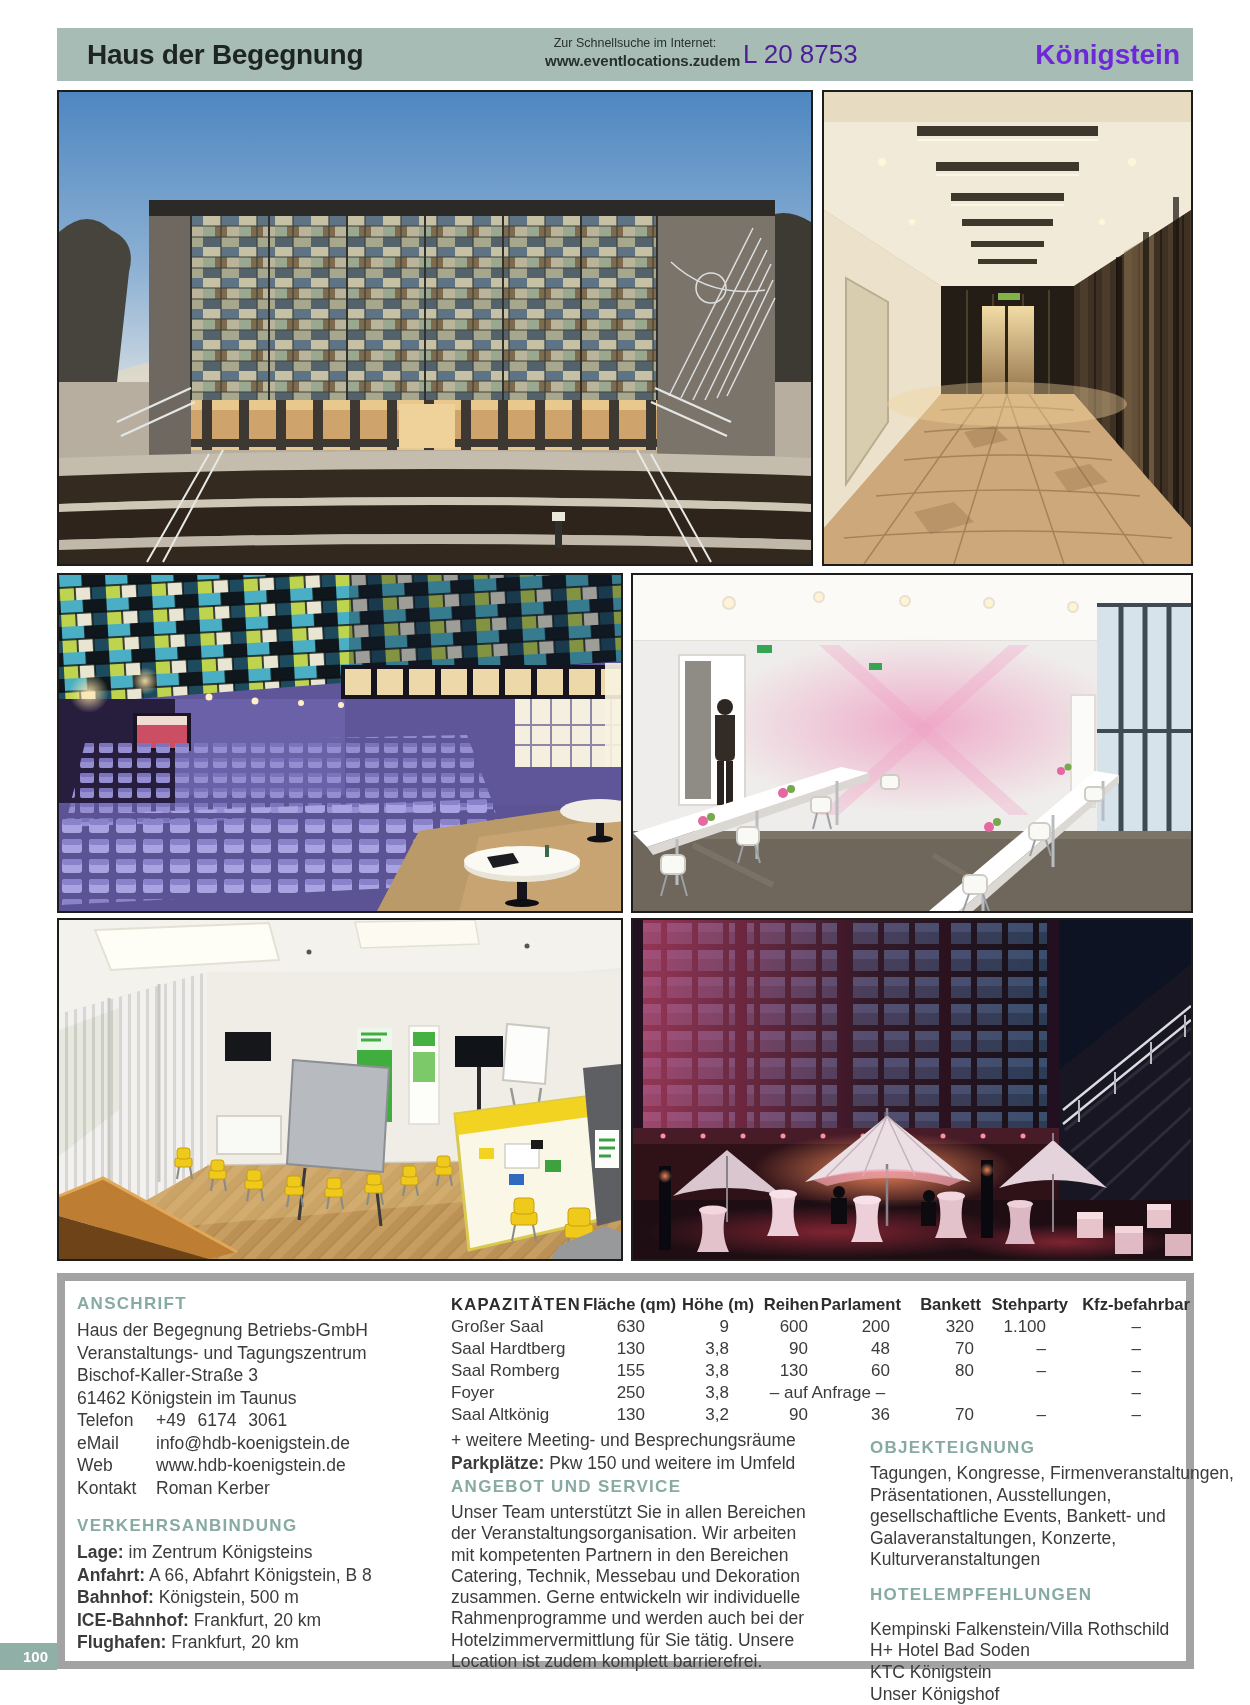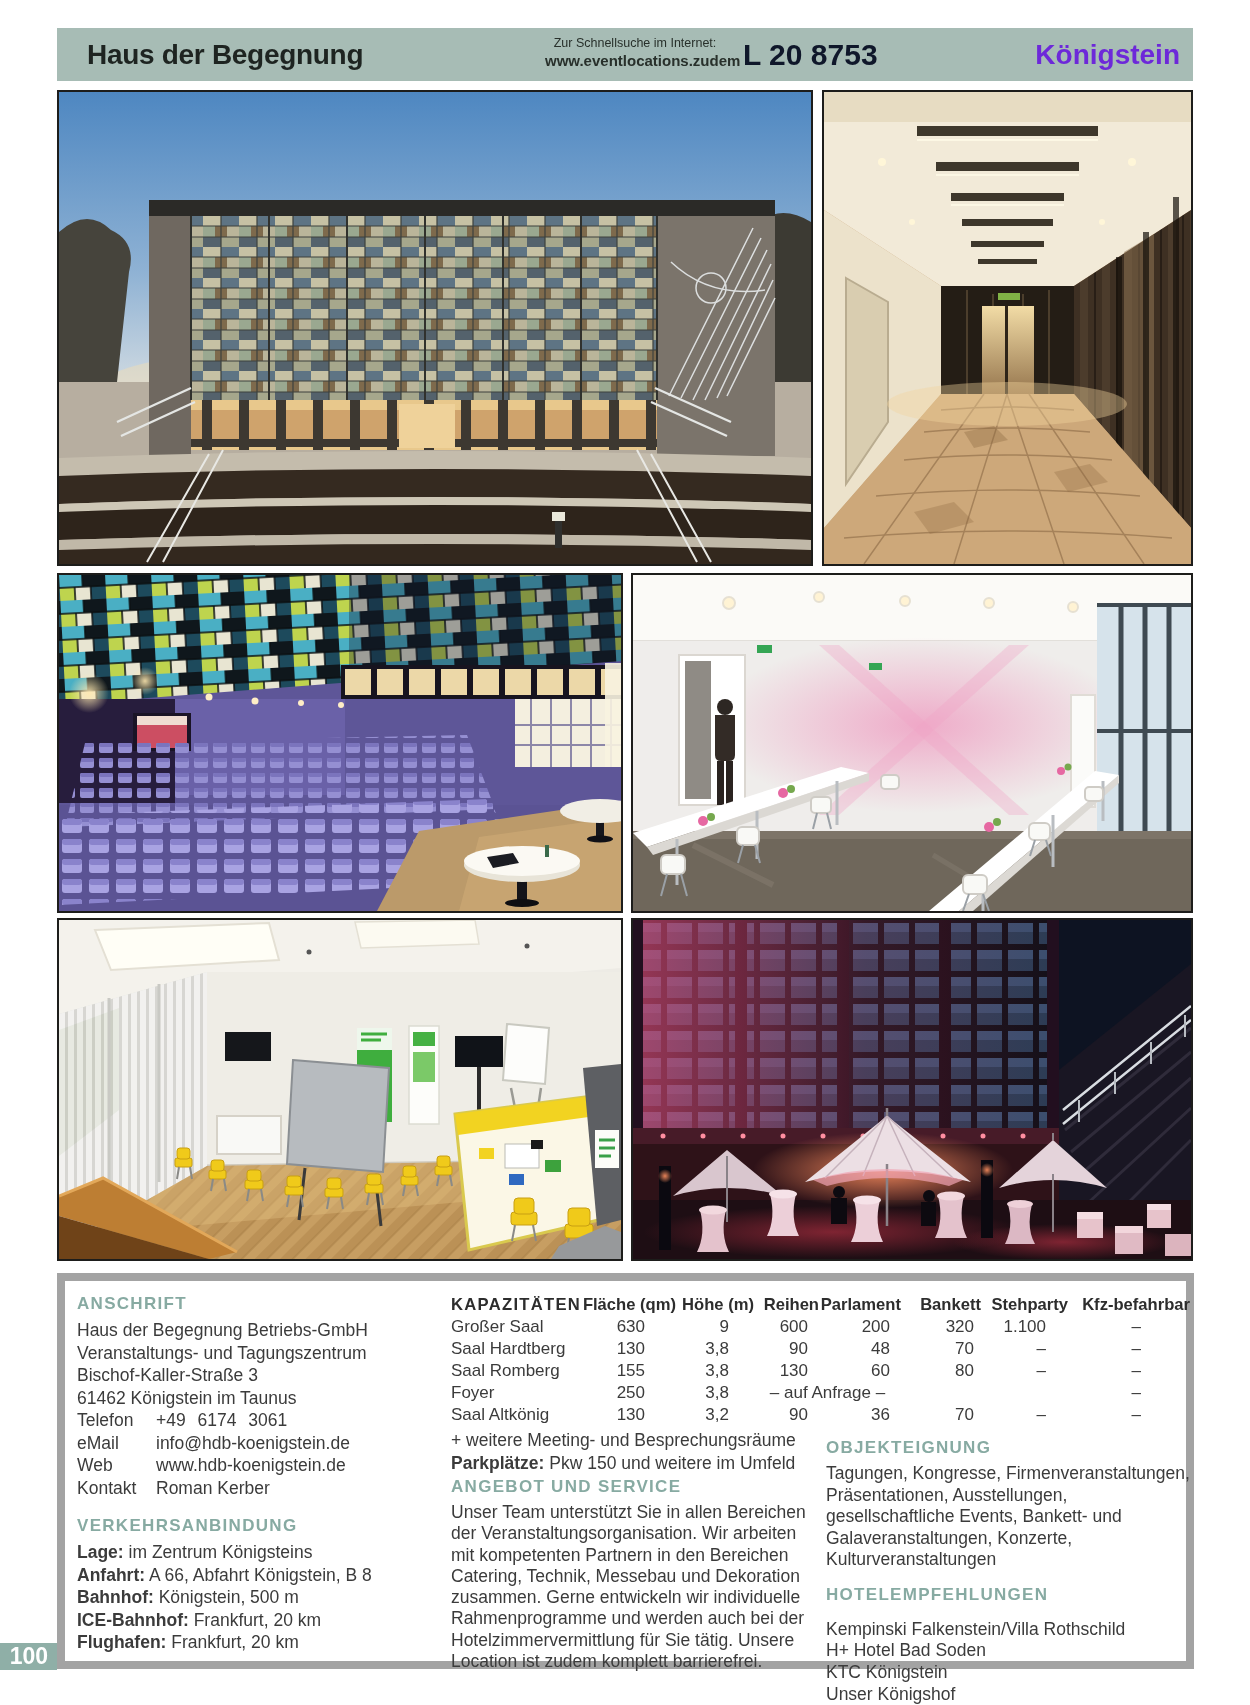--- a/index.html
+++ b/index.html
@@ -6,21 +6,21 @@
   html,body{background:#ffffff}
   .page{position:relative;width:1250px;height:1705px;background:#fff;
         font-family:"Liberation Sans",sans-serif;color:#3b3b3b;overflow:hidden}
 
   
   .band{position:absolute;left:57px;top:28px;width:1136px;height:53px;background:#a7bcb5}
   .band .title{position:absolute;left:30px;top:0;line-height:53px;font-size:28px;font-weight:bold;color:#1e2421;letter-spacing:-.3px;white-space:nowrap}
   .band .hint{position:absolute;left:488px;top:8px;width:180px;text-align:center;color:#28302b}
   .band .hint .l1{font-size:12.5px;line-height:15px}
   .band .hint .l2{font-size:15px;font-weight:bold;line-height:19px}
-  .band .code{position:absolute;left:686px;top:0;line-height:53px;font-size:30px;font-weight:bold;color:#0f172a;white-space:nowrap}
+  .band .code{position:absolute;left:686px;top:0;line-height:53px;font-size:26px;font-weight:normal;color:#4c1d95;white-space:nowrap}
   .band .city{position:absolute;right:13px;top:0;line-height:53px;font-size:28px;font-weight:bold;color:#6d28d9;white-space:nowrap}
 
   
   .ph{position:absolute;border:2px solid #1d1d1b;overflow:hidden;background:#777}
   .ph svg{display:block;width:100%;height:100%}
   .ph1{left:57px;top:90px;width:756px;height:476px}
   .ph2{left:822px;top:90px;width:371px;height:476px}
   .ph3{left:57px;top:573px;width:566px;height:340px}
   .ph4{left:631px;top:573px;width:562px;height:340px}
   .ph5{left:57px;top:918px;width:566px;height:343px}
@@ -48,28 +48,28 @@
   .c2{padding-right:31px}.c3{padding-right:25px}.c4{padding-right:11px}
   .c5{padding-right:11px}.c6{padding-right:7px}.c7{padding-right:22px}.c8{padding-right:49px}
   .span-cell{grid-column:4 / span 2;text-align:center;white-space:nowrap}
 
   .tnotes{position:absolute;left:386px;top:148px;width:360px}
   .tnotes .line b{font-weight:bold}
 
   .angebot{position:absolute;left:386px;top:196px;width:356px}
   .angebot p{margin-top:5px;font-size:17.5px;line-height:21.3px;color:#3b3b3b}
 
-  .col3{position:absolute;left:761px;top:157px;width:372px}
+  .col3{position:absolute;left:805px;top:157px;width:372px}
   .col3 p{margin-top:5px;font-size:17.5px;line-height:21.5px}
   .col3 .h2{margin-top:14px}
   .hotels{margin-top:14px}
   .hotels .line{line-height:21.8px}
 
   .pagetab{position:absolute;left:0;top:1643px;width:57px;height:27px;background:#8fafa7;
-           color:#fff;font-weight:bold;font-size:23px;line-height:27px;text-align:right;padding-right:9px}
+           color:#fff;font-weight:bold;font-size:15px;line-height:27px;text-align:right;padding-right:9px}
 </style>
 </head>
 <body>
 
 <div class="page">
 
   <div class="band">
     <div class="title">Haus der Begegnung</div>
     <div class="hint">
       <div class="l1">Zur Schnellsuche im Internet:</div>

